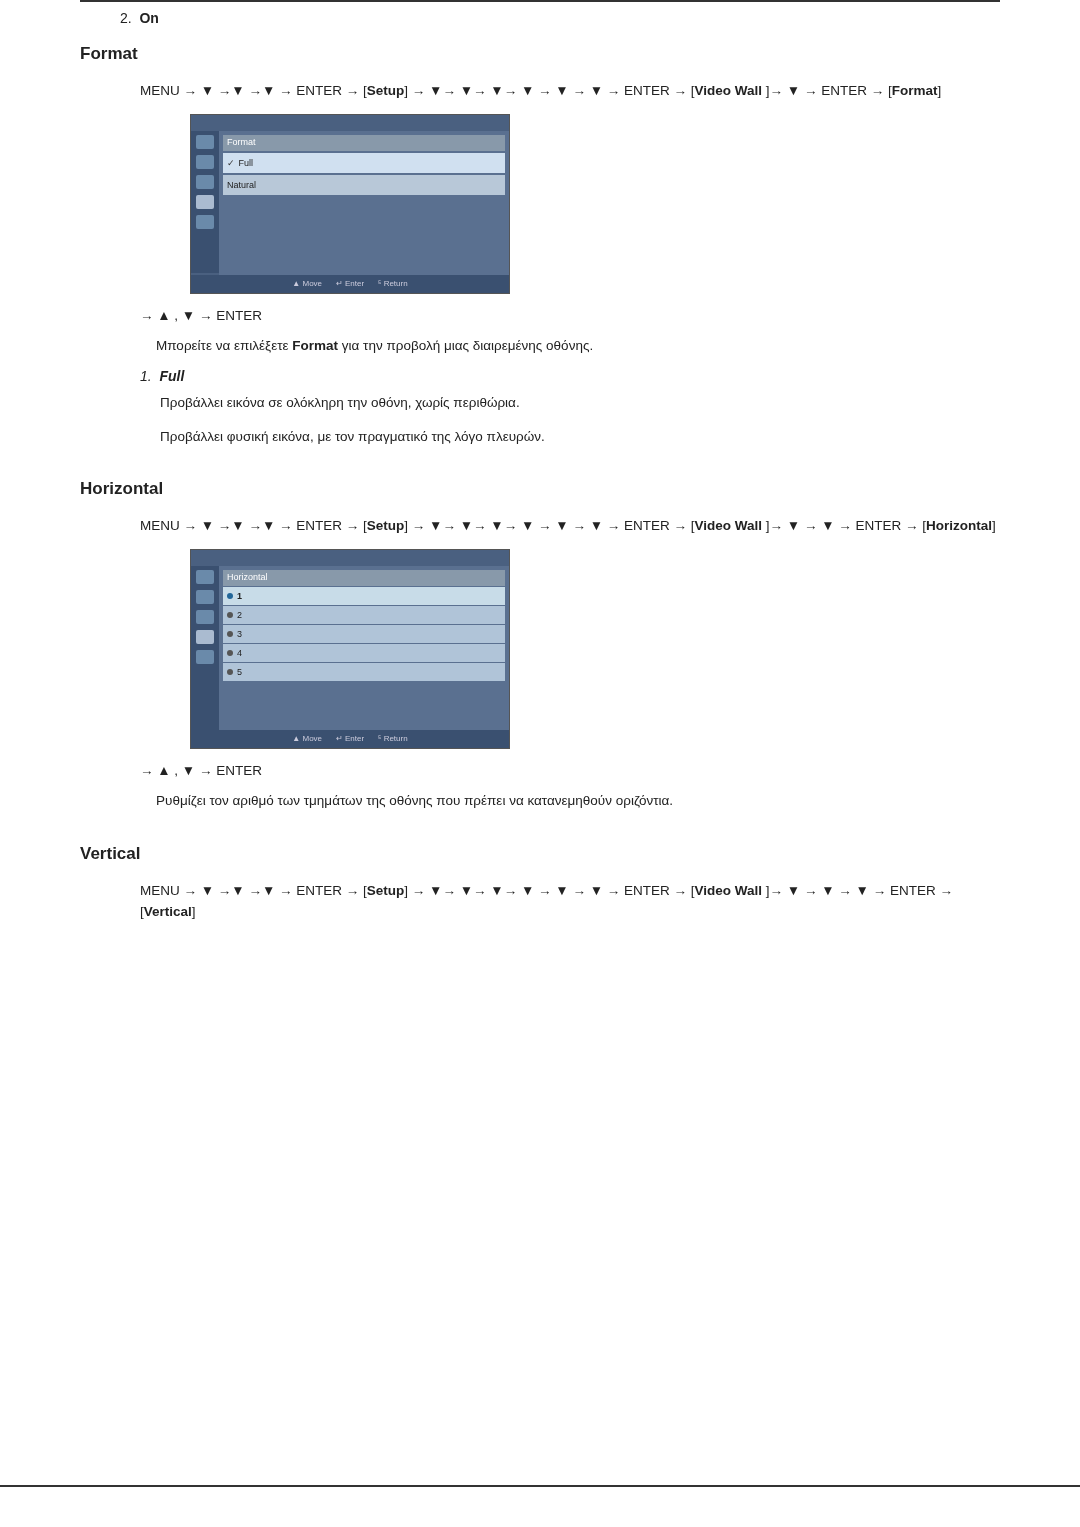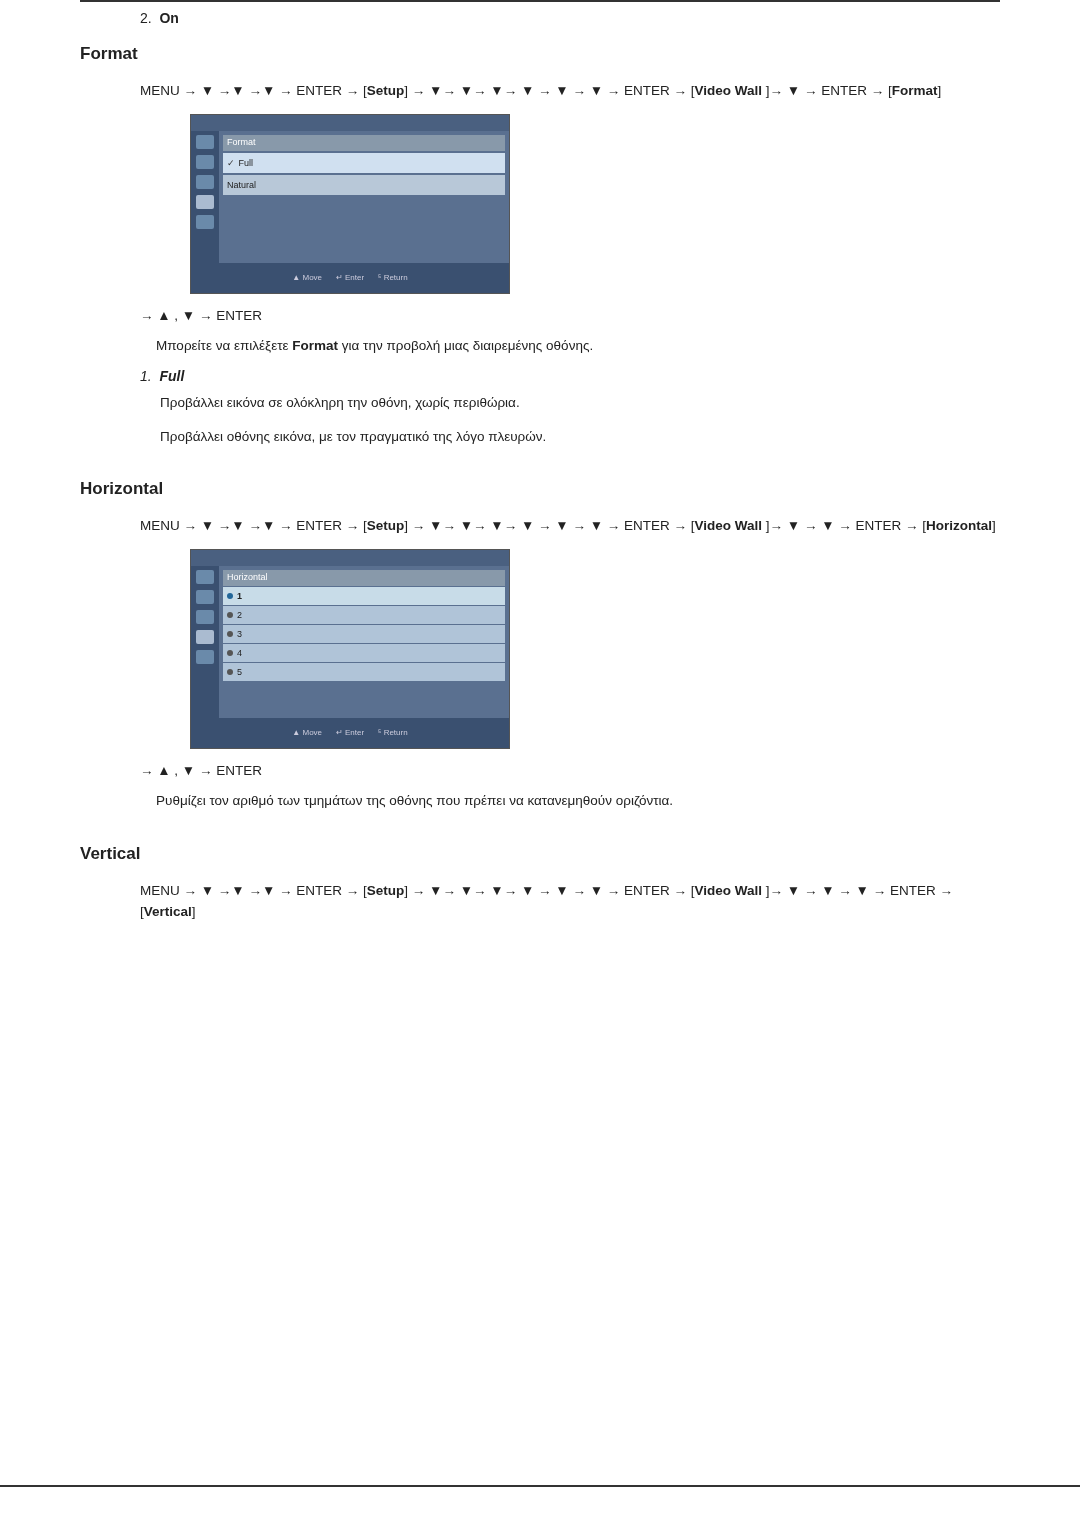--- a/index.html
+++ b/index.html
@@ -34,21 +34,21 @@
     }
     .header-title {
       text-align: center;
       font-size: 14px;
       color: #333;
       padding: 10px 0 20px 0;
       border-bottom: 1px solid #aaa;
       margin-bottom: 24px;
     }
     .step-number {
-      margin-left: 60px;
+      margin-left: 40px;
       margin-bottom: 18px;
       font-size: 14px;
     }
     .step-number strong {
       font-weight: bold;
     }
     .section-title {
       font-size: 17px;
       font-weight: bold;
       margin-bottom: 16px;
@@ -125,21 +125,21 @@
       border-radius: 2px;
     }
     .sidebar-icon.active {
       background: #aabbd0;
     }
     .screenshot-bottom-bar {
       position: absolute;
       bottom: 0;
       left: 0;
       right: 0;
-      height: 30px;
+      height: 18px;
       background: #3a5070;
       display: flex;
       align-items: center;
       justify-content: center;
       gap: 14px;
       font-size: 8px;
       color: #ccd;
     }
     .screenshot-content-area {
       position: absolute;
@@ -266,21 +266,21 @@
     </div>
 
     <div class="sub-item">
       1.&nbsp;&nbsp;<strong>Full</strong>
     </div>
     <div class="sub-description">
       Προβάλλει εικόνα σε ολόκληρη την οθόνη, χωρίς περιθώρια.
     </div>
 
     <div class="sub-description">
-      Προβάλλει οθόνης εικόνα, με τον πραγματικό της λόγο πλευρών.
+      Προβάλλει φυσική εικόνα, με τον πραγματικό της λόγο πλευρών.
     </div>
   </div>
 
   <div class="section">
     <div class="section-title">Horizontal</div>
 
     <div class="nav-path">
       MENU → ▼ →▼ →▼ → ENTER → [<strong>Setup</strong>] → ▼→ ▼→ ▼→ ▼ → ▼ → ▼ → ENTER → [<strong>Video Wall</strong> ]→ ▼ → ▼ → ENTER → [<strong>Horizontal</strong>]
     </div>
 

